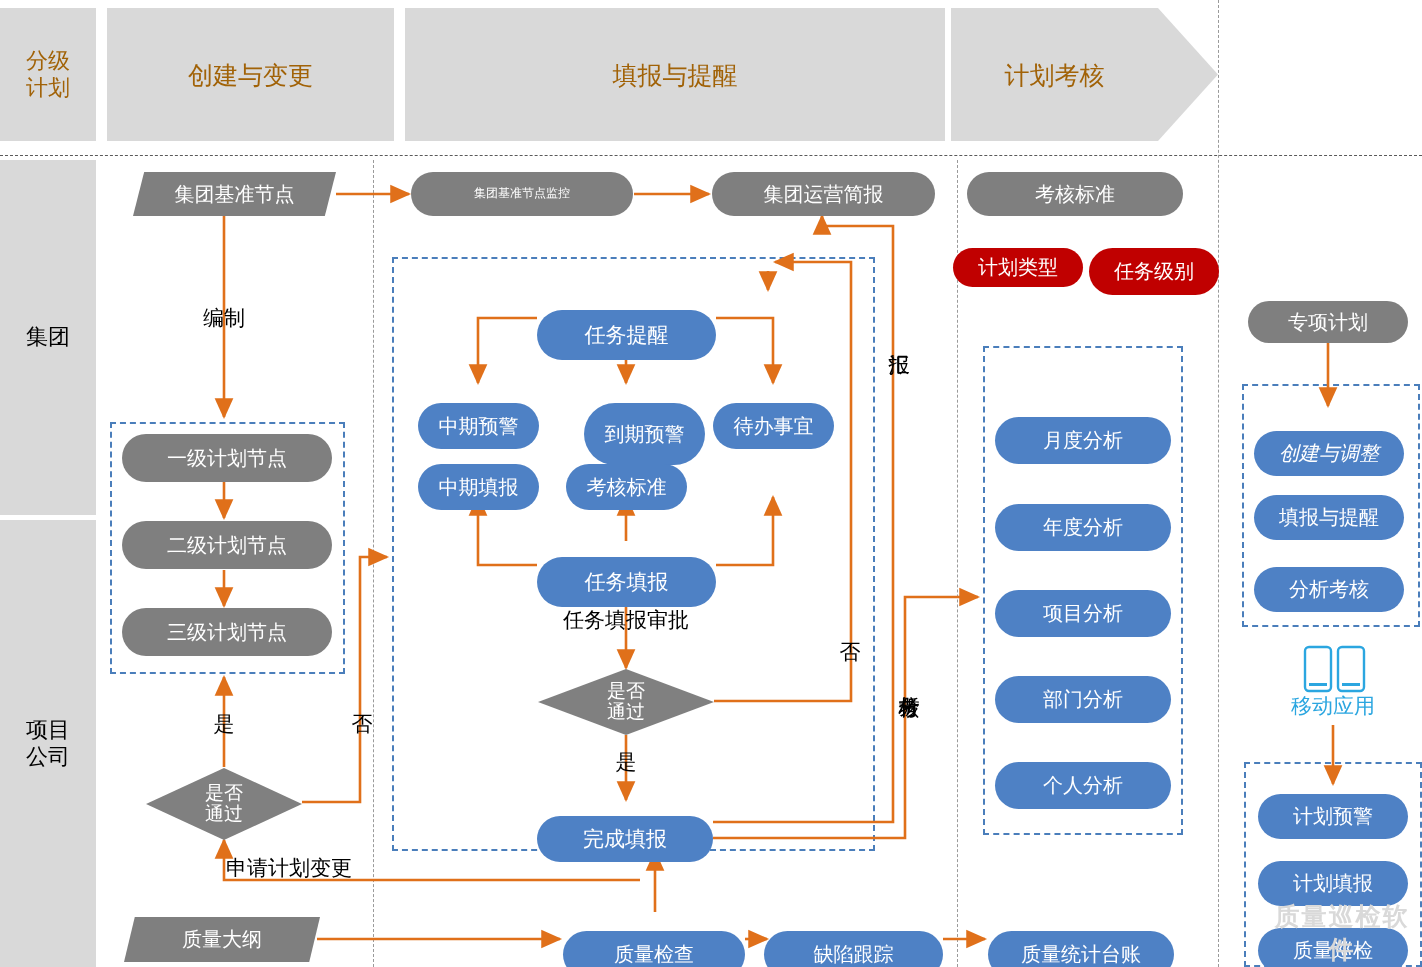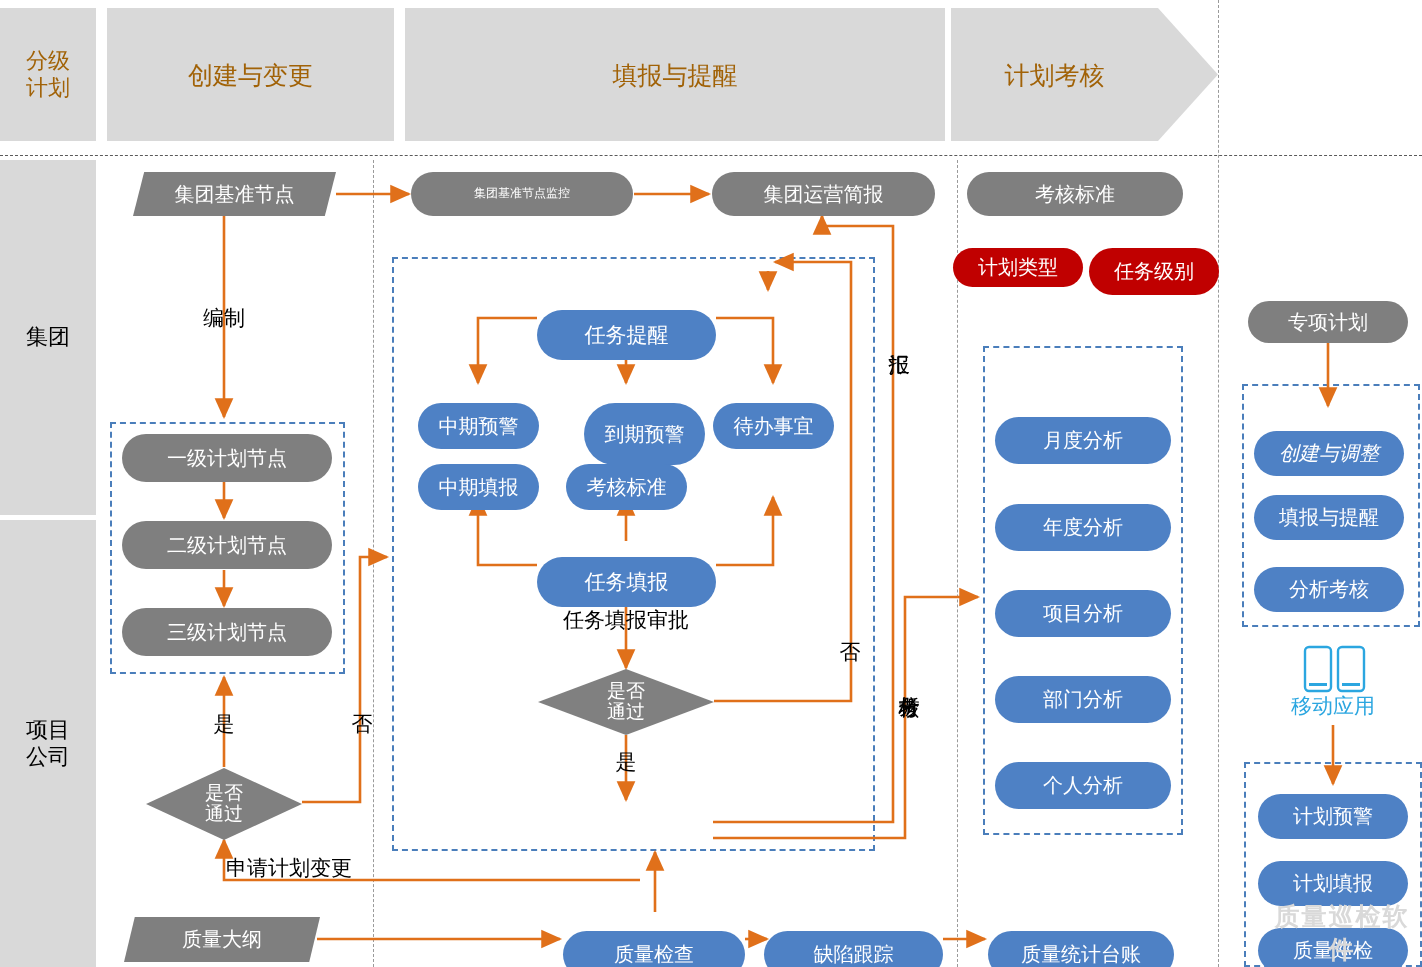--- a/index.html
+++ b/index.html
@@ -214,20 +214,21 @@
   <div class="node pill blue" style="left:566px;top:448px;width:121px;height:46px;font-size:20px;">考核标准</div>
 
   <div class="node pill blue" style="left:537px;top:541px;width:179px;height:50px;font-size:21px;">任务填报</div>
 
   <div class="diamond-wrap" style="left:538px;top:669px;width:176px;height:66px;">
     <div class="diamond"></div>
     <div class="diamond-txt" style="font-size:19px;">是否
 通过</div>
   </div>
 
+  <div class="node pill blue" style="left:537px;top:800px;width:176px;height:46px;font-size:21px;">完成填报</div>
 
   <div class="node pill blue" style="left:563px;top:915px;width:182px;height:47px;font-size:20px;">质量检查</div>
   <div class="node pill blue" style="left:764px;top:915px;width:179px;height:47px;font-size:20px;">缺陷跟踪</div>
   <div class="node pill blue" style="left:988px;top:915px;width:186px;height:47px;font-size:20px;">质量统计台账</div>
 
   <div class="node pill blue" style="left:995px;top:401px;width:176px;height:47px;font-size:20px;">月度分析</div>
   <div class="node pill blue" style="left:995px;top:488px;width:176px;height:47px;font-size:20px;">年度分析</div>
   <div class="node pill blue" style="left:995px;top:574px;width:176px;height:47px;font-size:20px;">项目分析</div>
   <div class="node pill blue" style="left:995px;top:660px;width:176px;height:47px;font-size:20px;">部门分析</div>
   <div class="node pill blue" style="left:995px;top:746px;width:176px;height:47px;font-size:20px;">个人分析</div>

